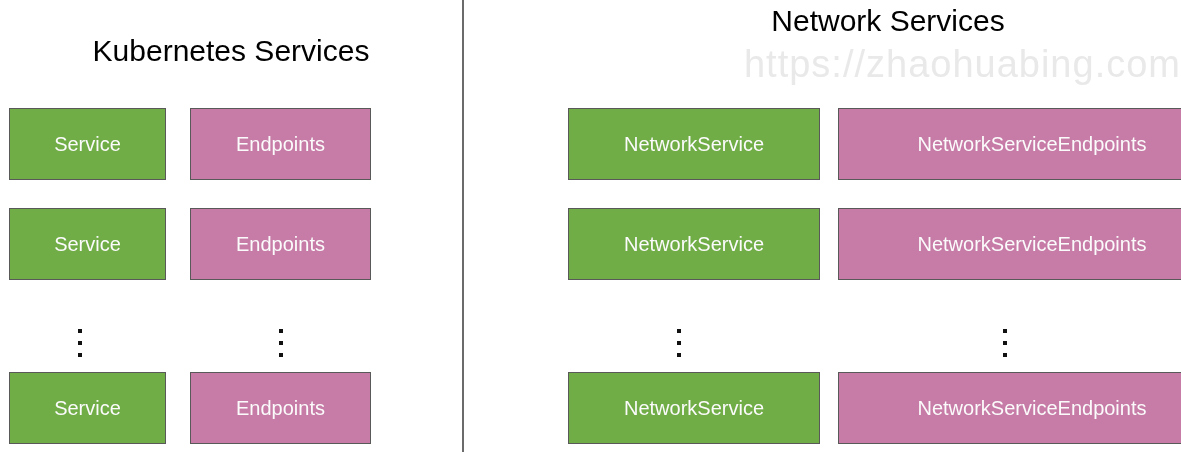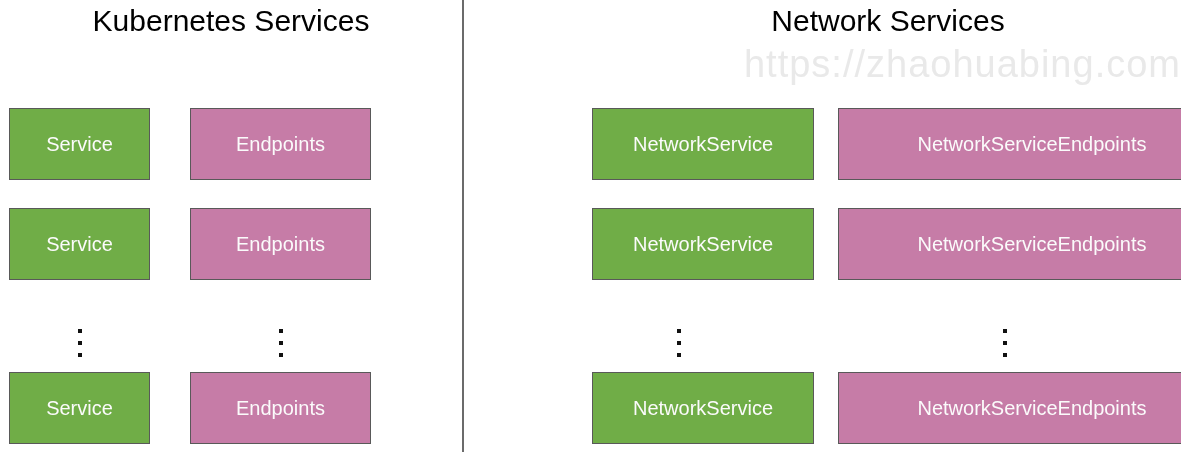--- a/index.html
+++ b/index.html
@@ -17,21 +17,21 @@
   }
   .sec-title {
     position: absolute;
     top: 4px;
     font-size: 30px;
     line-height: 1.1;
     color: var(--title-text, #000000);
     text-align: center;
     white-space: nowrap;
   }
-  #title-left  { left: 0;     width: 462px; }
+  #title-left  { left: 0;     width: 462px; margin-top: 30px; }
   #title-right { left: 538px; width: 700px; }
   .watermark {
     position: absolute;
     top: 43px;
     right: 0px;
     font-size: 38px;
     letter-spacing: 1px;
     color: var(--watermark, #e9e9e9);
     white-space: nowrap;
   }
@@ -44,23 +44,23 @@
     align-items: center;
     justify-content: center;
     color: var(--box-text, #fbfbfb);
     font-size: 20px;
     white-space: nowrap;
   }
   .green { background: var(--green-fill, #70ad47); }
   .pink  { background: var(--pink-fill,  #c67ca7); }
 
   
-  .col-svc  { left: 9px;   width: 141px; }
+  .col-svc  { left: 9px;   width: 157px; }
   .col-ep   { left: 190px; width: 181px; }
-  .col-ns   { left: 592px; width: 222px; }
+  .col-ns   { left: 568px; width: 252px; }
   .col-nse  { left: 838px; width: 388px; }
   .row1 { top: 108px; }
   .row2 { top: 208px; }
   .row3 { top: 372px; }
 
   .vdots {
     position: absolute;
     top: 329px;
     display: flex;
     flex-direction: column;

